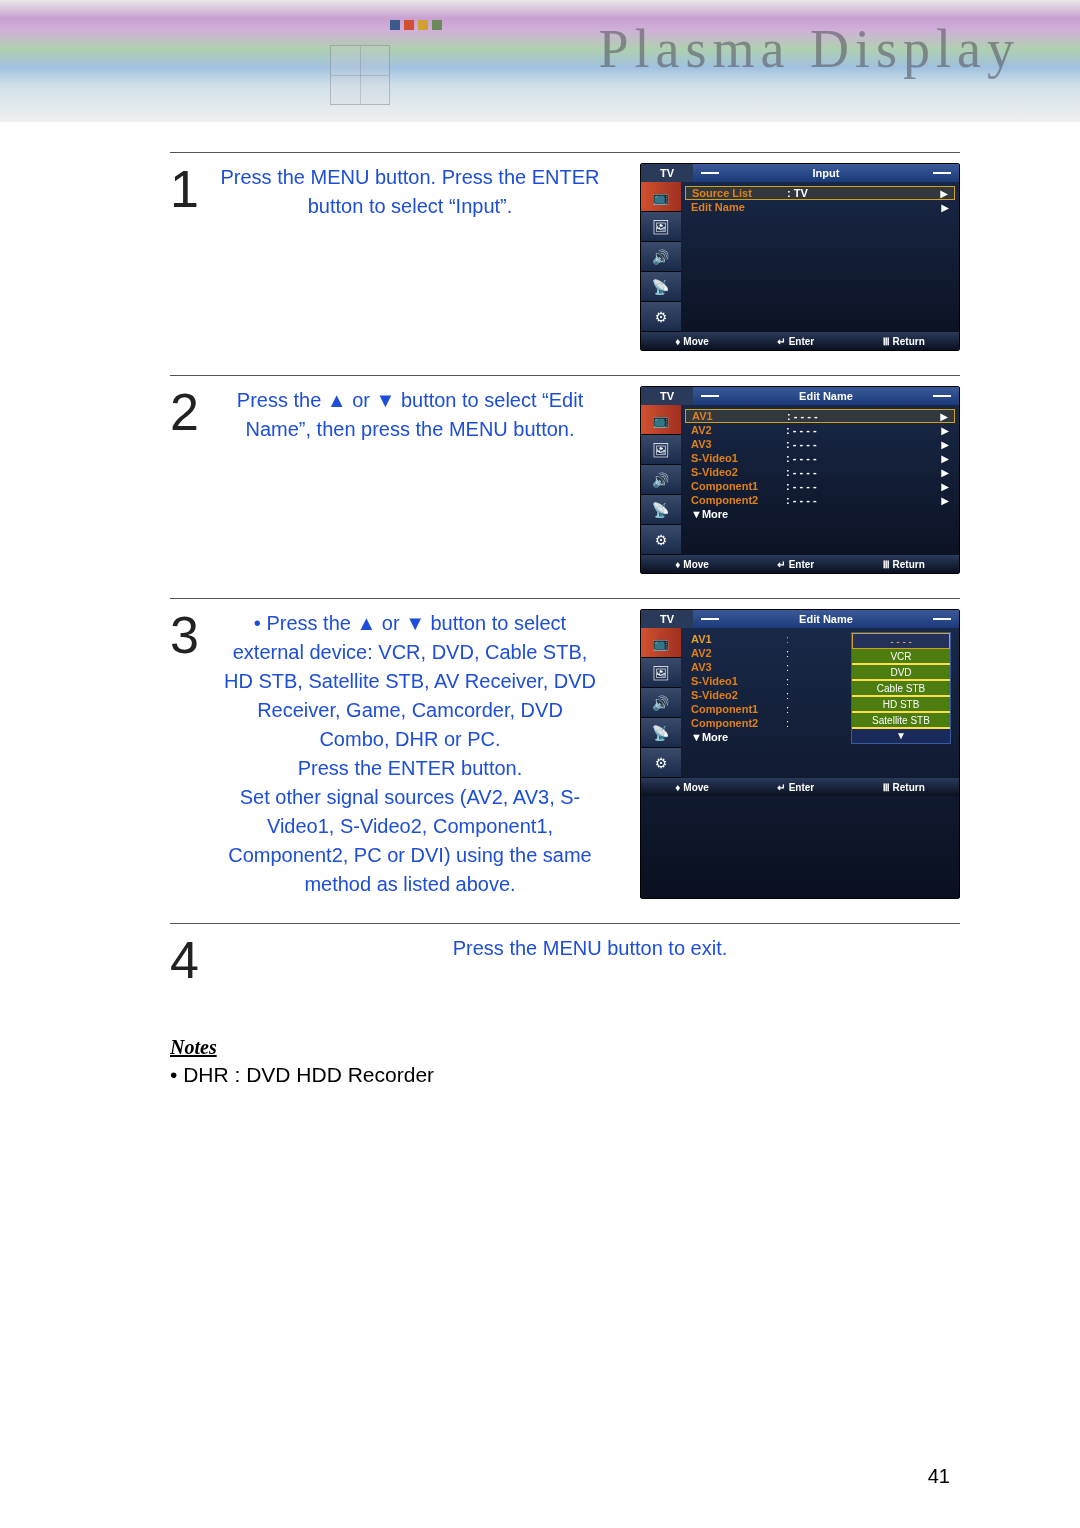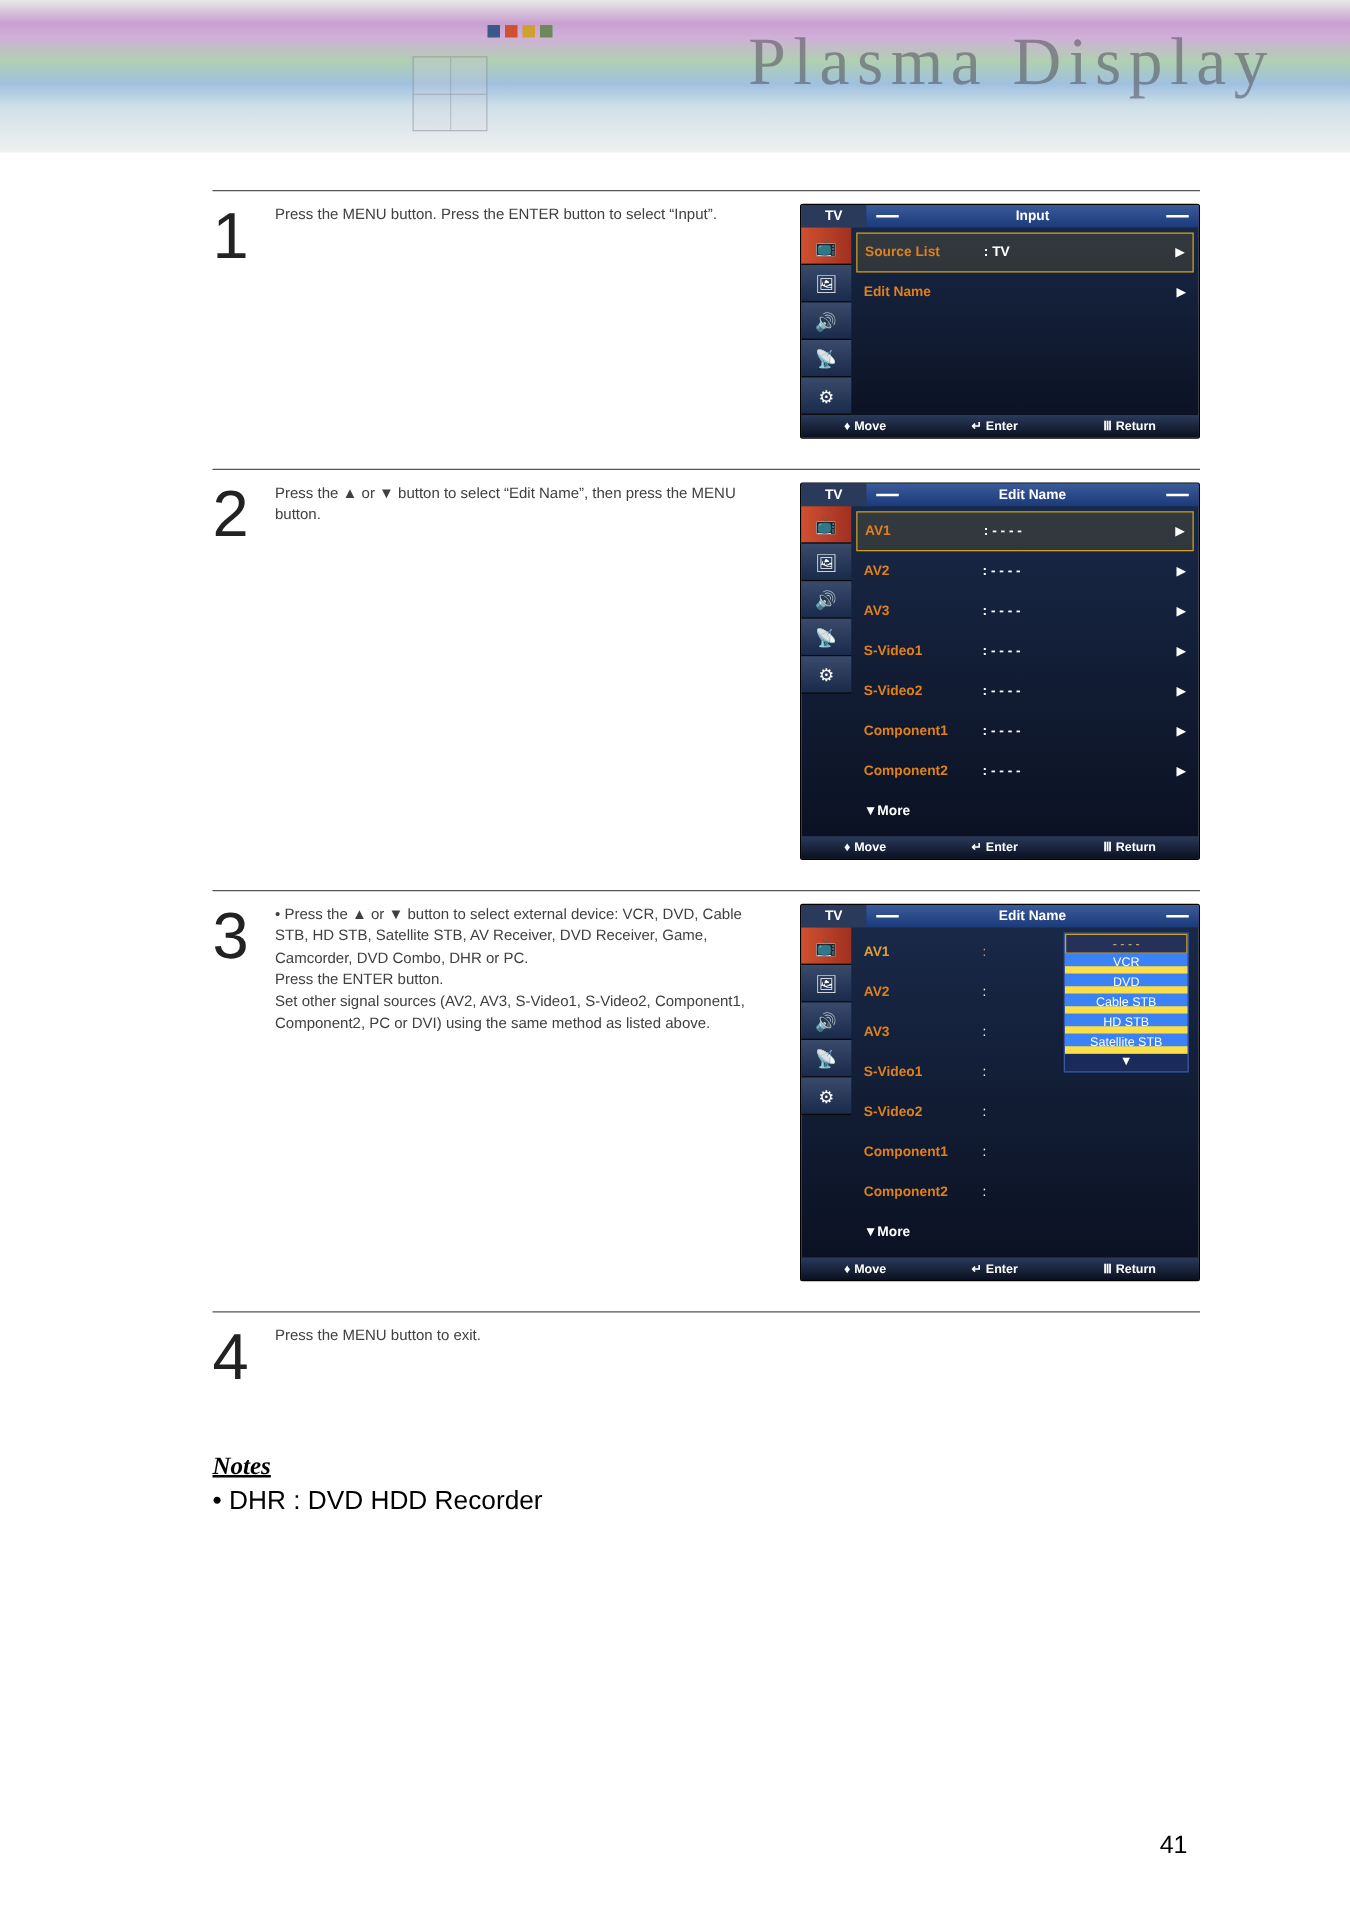--- a/index.html
+++ b/index.html
@@ -60,21 +60,21 @@
   .step-row.noscreen .text-col { flex: 1; }
   .num {
     font-family: Arial, sans-serif;
     font-size: 52px;
     font-weight: 300;
     color: #222;
     line-height: 1;
     width: 30px;
     flex-shrink: 0;
   }
-  .text-col { width: 380px; font-size: 12px; color: #404040; line-height: 1.45; }
+  .text-col { width: 380px; font-size: 20px; color: #1d4ed8; line-height: 1.45; text-align: center; }
   .screen-col { flex: 1; display:flex; justify-content:flex-end; }
   .osd {
     width: 320px;
     background: linear-gradient(to bottom, #1a2a4a, #0a1020);
     border-radius: 2px;
     border: 1px solid #000;
     font-size: 11px;
     color: #fff;
     position: relative;
   }
@@ -96,21 +96,21 @@
   .osd-body { display:flex; }
   .osd-sidebar { width:40px; display:flex; flex-direction:column; }
   .sb-ico {
     height:30px; border-bottom:1px solid #0a0a0a;
     display:flex; align-items:center; justify-content:center;
     background: linear-gradient(to bottom, #3a4a6a, #1a2a4a);
     font-size:14px;
   }
   .sb-ico.sel { background: linear-gradient(to right, #d05030, #a03020); }
   .osd-main { flex:1; padding: 4px; min-height: 120px; position:relative; }
-  .menu-line { display:flex; align-items:center; height:32px; padding: 0 6px; position:relative; }
+  .menu-line { display:flex; align-items:center; height:14px; padding: 0 6px; position:relative; }
   .menu-line.sel { border:1px solid #d0a020; background: rgba(200,160,30,0.15); }
   .menu-line.av1-sel { color:#e0a030; }
   .menu-line .label { width:95px; font-weight:bold; color: #e0801a; }
   .menu-line.white .label { color:#fff; }
   .menu-line .value { flex:1; color:#fff; font-weight:bold; }
   .menu-line .arrow-r { color:#fff; font-size:10px; }
   .menu-line .colon { margin-right: 8px; }
   .osd-footer {
     display:flex; justify-content:space-around; align-items:center;
     height:18px;
@@ -119,21 +119,21 @@
   }
   .osd-footer span { display:flex; align-items:center; gap:3px; }
   .dropdown-overlay {
     position:absolute;
     right: 8px; top: 4px;
     width: 100px;
     background: #1a2a5a;
     border: 1px solid #3a5aa0;
     font-size:10px;
   }
-  .dd-item { height:16px; line-height:16px; text-align:center; color:#fff; background:#3b82f6; border-bottom:6px solid #fde047; }
+  .dd-item { height:16px; line-height:16px; text-align:center; color:#fff; background:#4d7c0f; border-bottom:2px solid #fde047; }
   .dd-item.sel { border:1px solid #d0a020; color:#e0c060; background: rgba(40,50,90,0.9); }
   .dd-arrow { text-align:center; color:#fff; font-size:10px; height:14px; line-height:14px; }
   .notes { margin-top: 50px; }
   .notes-h { font-style: italic; font-weight: bold; font-family: "Times New Roman", serif; text-decoration: underline; font-size:20px; }
   .notes-t { font-size:21px; margin-top:4px; }
   .pagenum { position:absolute; bottom: 40px; right: 130px; font-size: 20px; }
 </style>
 </head>
 <body>
 

